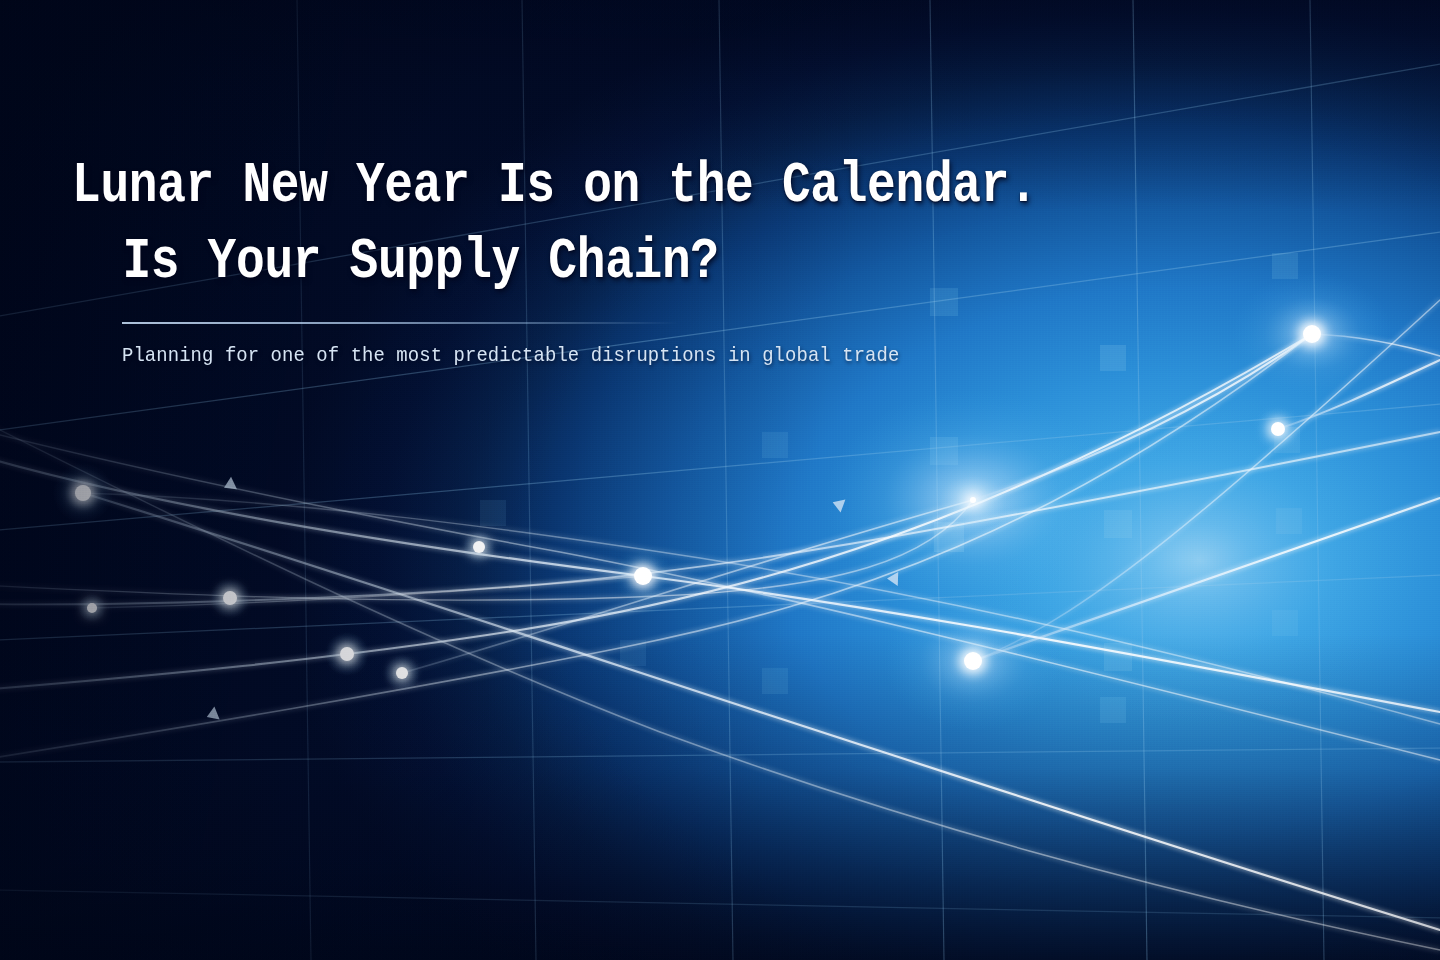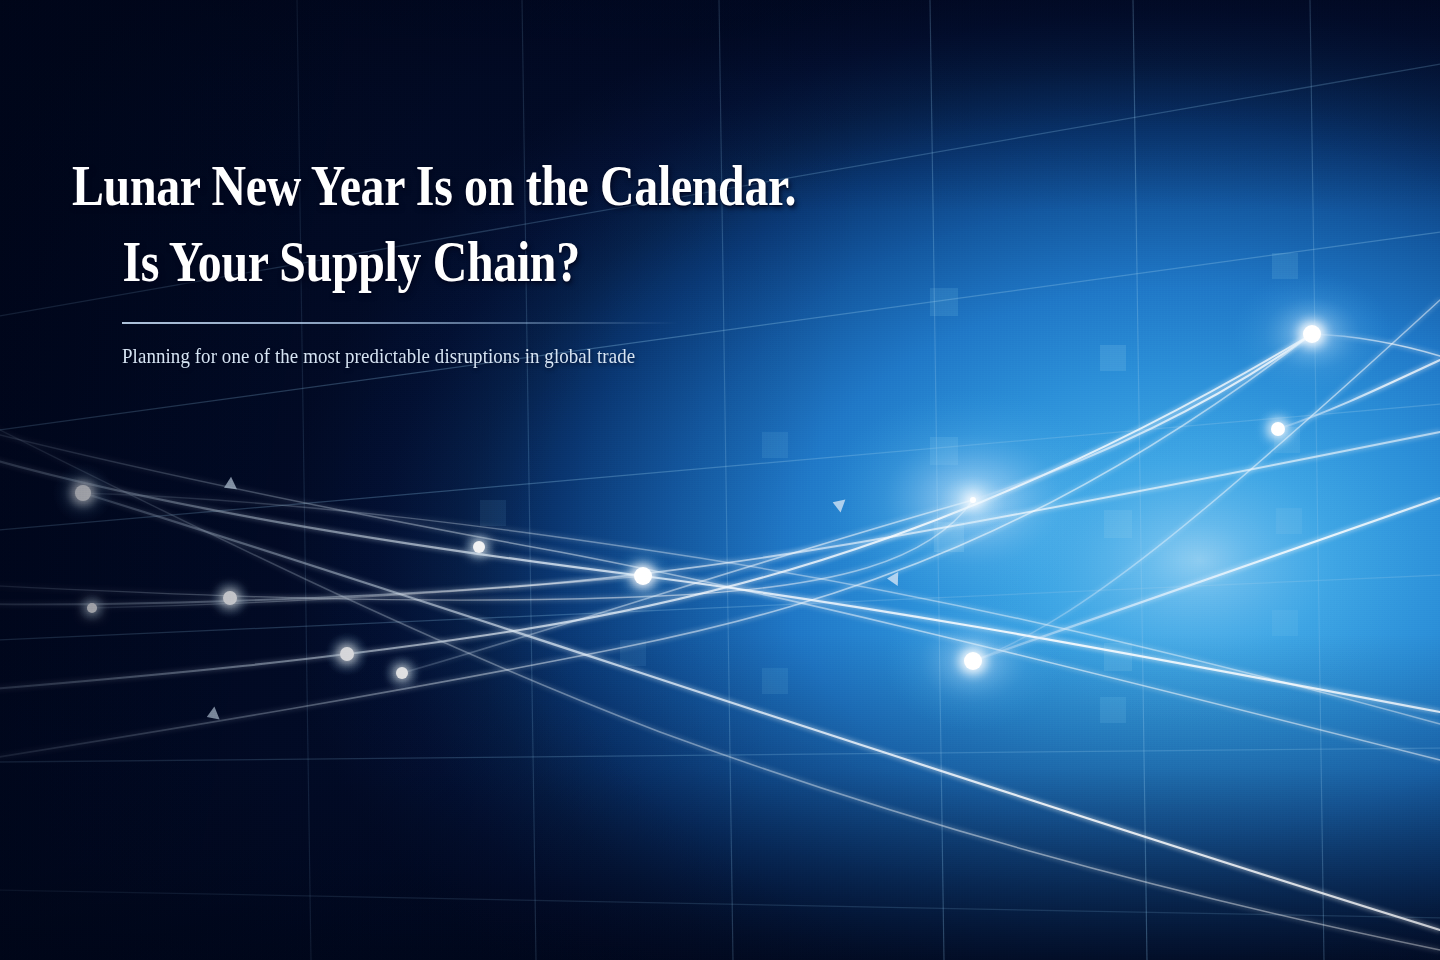--- a/index.html
+++ b/index.html
@@ -5,21 +5,21 @@
   html, body {
     margin: 0;
     padding: 0;
     background: #000;
   }
   #stage {
     position: relative;
     width: 1440px;
     height: 960px;
     overflow: hidden;
-    font-family: Liberation Serif, serif;
+    font-family: Liberation Mono, monospace;
     background: #031033;
   }
 
   
   .bg-base {
     position: absolute;
     inset: 0;
     background:
       radial-gradient(ellipse 900px 620px at 1180px 560px,
         #56b4ea 0%,

